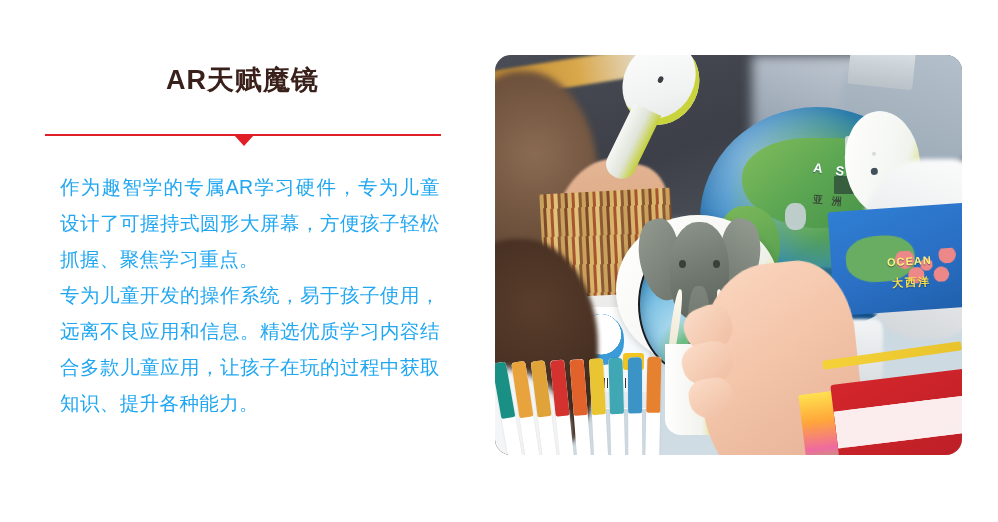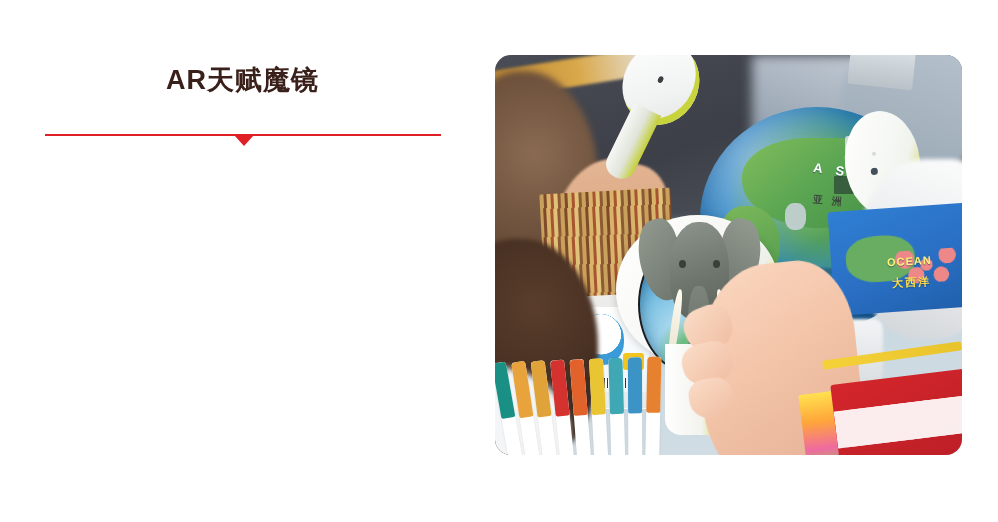--- a/index.html
+++ b/index.html
@@ -631,20 +631,24 @@
 
 <div class="page">
 
   <div class="left-panel">
 
     <div class="title">AR天赋魔镜</div>
 
     <div class="divider"></div>
     <div class="divider-arrow"></div>
 
+    <div class="body-text">
+      <p>作为趣智学的专属AR学习硬件，专为儿童设计了可握持式圆形大屏幕，方便孩子轻松抓握、聚焦学习重点。</p>
+      <p>专为儿童开发的操作系统，易于孩子使用，远离不良应用和信息。精选优质学习内容结合多款儿童应用，让孩子在玩的过程中获取知识、提升各种能力。</p>
+    </div>
   </div>
 
   <div class="photo-frame">
     <div class="photo">
 
       <div class="bg-dark"></div>
       <div class="bg-wall-light"></div>
       <div class="table-edge"></div>
       <div class="table-top"></div>
       <div class="wood-bar"></div>

